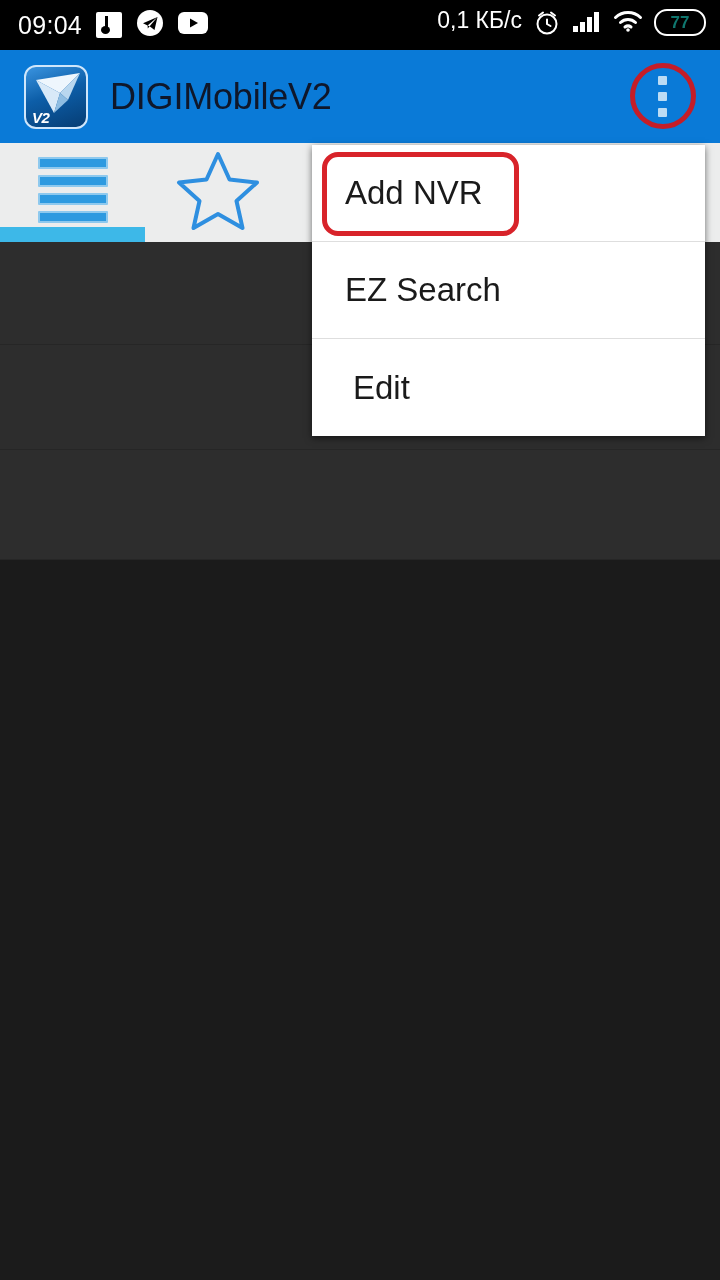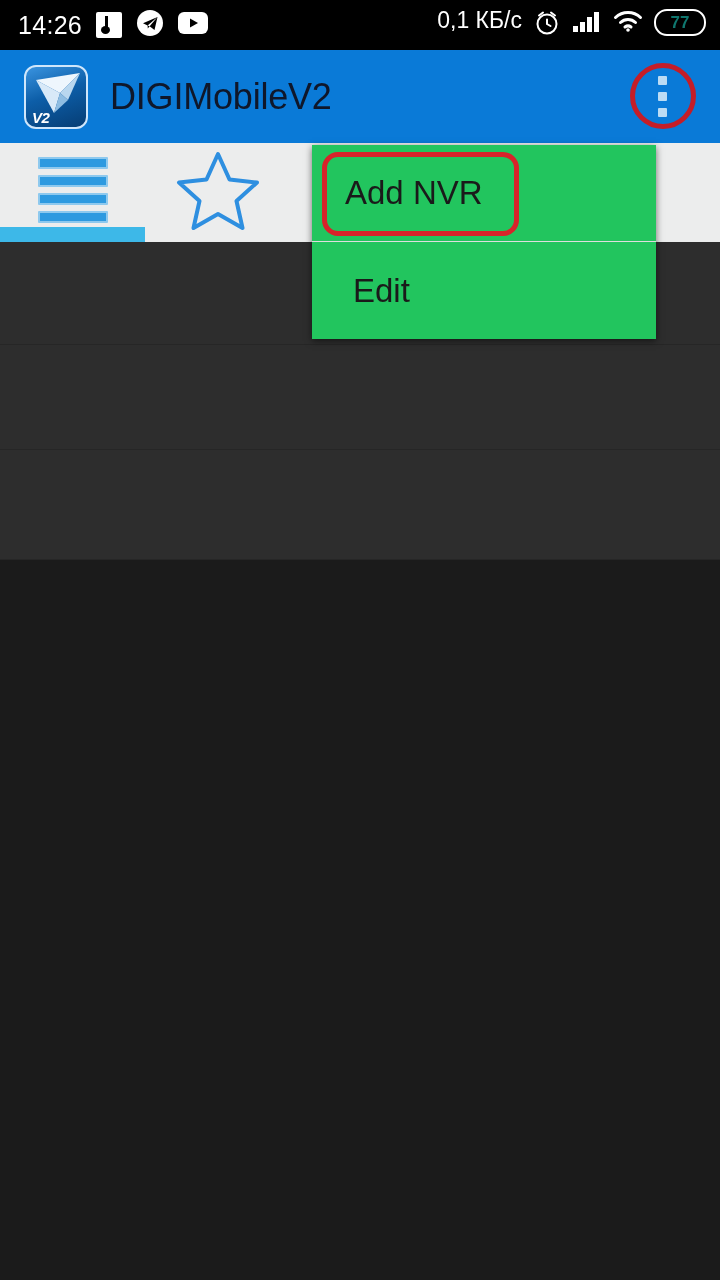--- a/index.html
+++ b/index.html
@@ -223,22 +223,22 @@
     bottom: 12px;
     color: #343434;
     font-size: 13px;
     line-height: 1;
   }
 
   
   #overflow-dropdown {
     position: absolute;
     left: 312px; top: 145px;
-    width: 344px;
-    background: #22c55e;
+    width: 393px;
+    background: #ffffff;
     box-shadow: 0 2px 7px rgba(0,0,0,0.55);
     z-index: 40;
   }
   .menu-item {
     height: 97px;
     display: flex;
     align-items: center;
     padding-left: 33px;
     box-sizing: border-box;
     color: #1a1a1a;
@@ -265,21 +265,21 @@
     background: #1b1b1b;
   }
 </style>
 </head>
 <body>
 
 <div id="screen">
 
   <div id="status-bar">
     <div id="status-left">
-      <div id="status-clock">14:26</div>
+      <div id="status-clock">09:04</div>
       <div id="music-icon" class="sb-icon"></div>
       <div class="sb-icon">
         <svg width="28" height="28" viewBox="0 0 28 28">
           <circle cx="14" cy="14" r="13" fill="#ffffff"></circle>
           <path d="M7 14.2 L21.5 8 L18.5 21 L13.6 17.2 L11.8 19.6 L11.6 16.6 Z" fill="#000000"></path>
           <path d="M11.6 16.6 L21.5 8 L13.6 17.2 Z" fill="#ffffff"></path>
         </svg>
       </div>
       <div class="sb-icon">
         <svg width="30" height="22" viewBox="0 0 30 22">
@@ -373,17 +373,20 @@
   </div>
 
   <div id="lower-background"></div>
 
   <div id="overflow-dropdown">
     <div class="menu-item">
       <span>Add NVR</span>
       <span id="menu-item-highlight"></span>
     </div>
     <div class="menu-item">
+      <span>EZ Search</span>
+    </div>
+    <div class="menu-item">
       <span>Edit</span>
     </div>
   </div>
 
 </div>
 
 </body></html>

